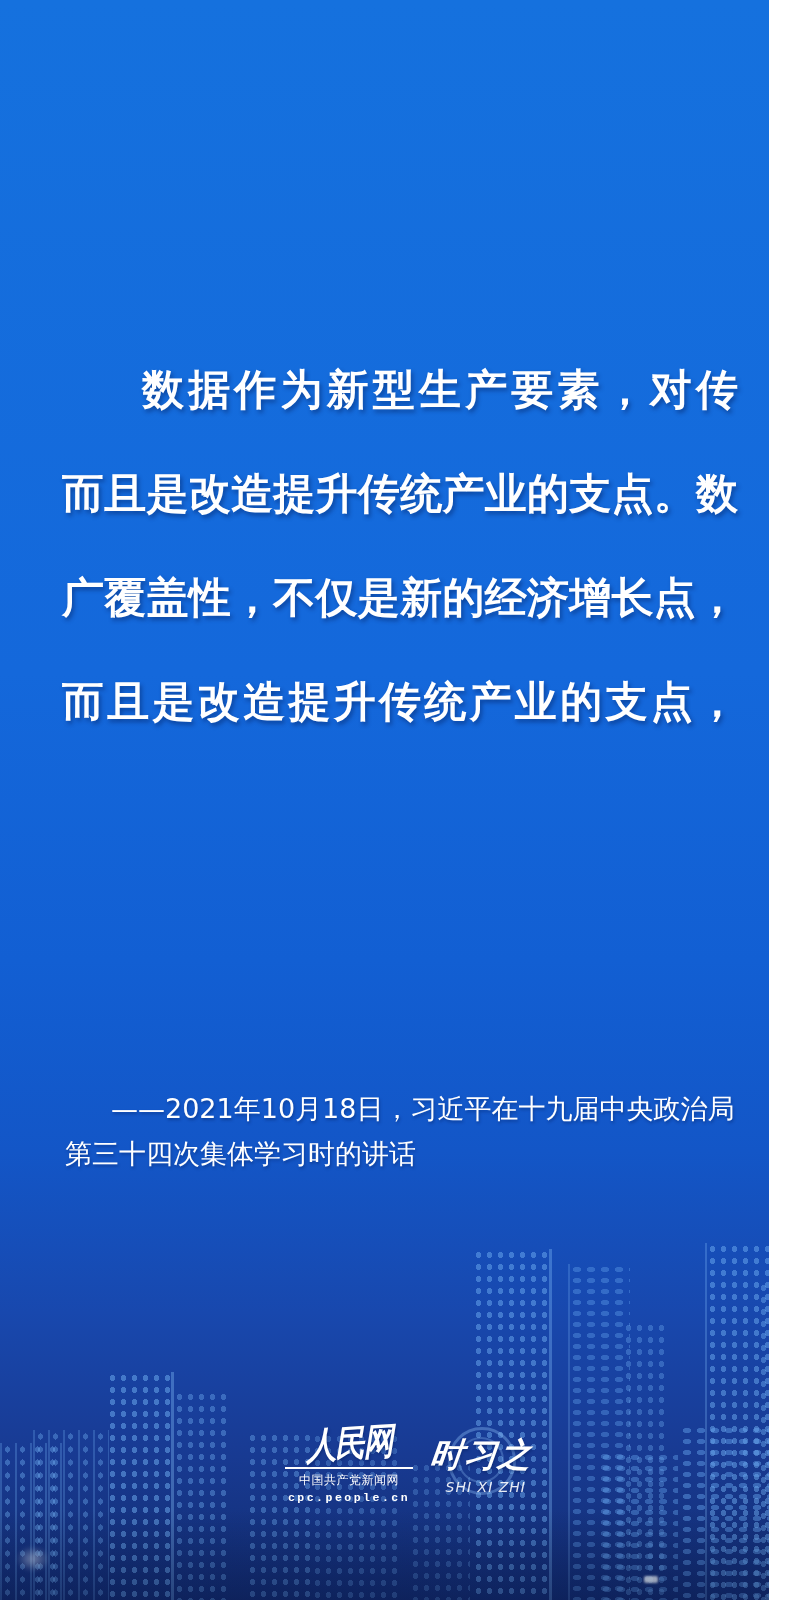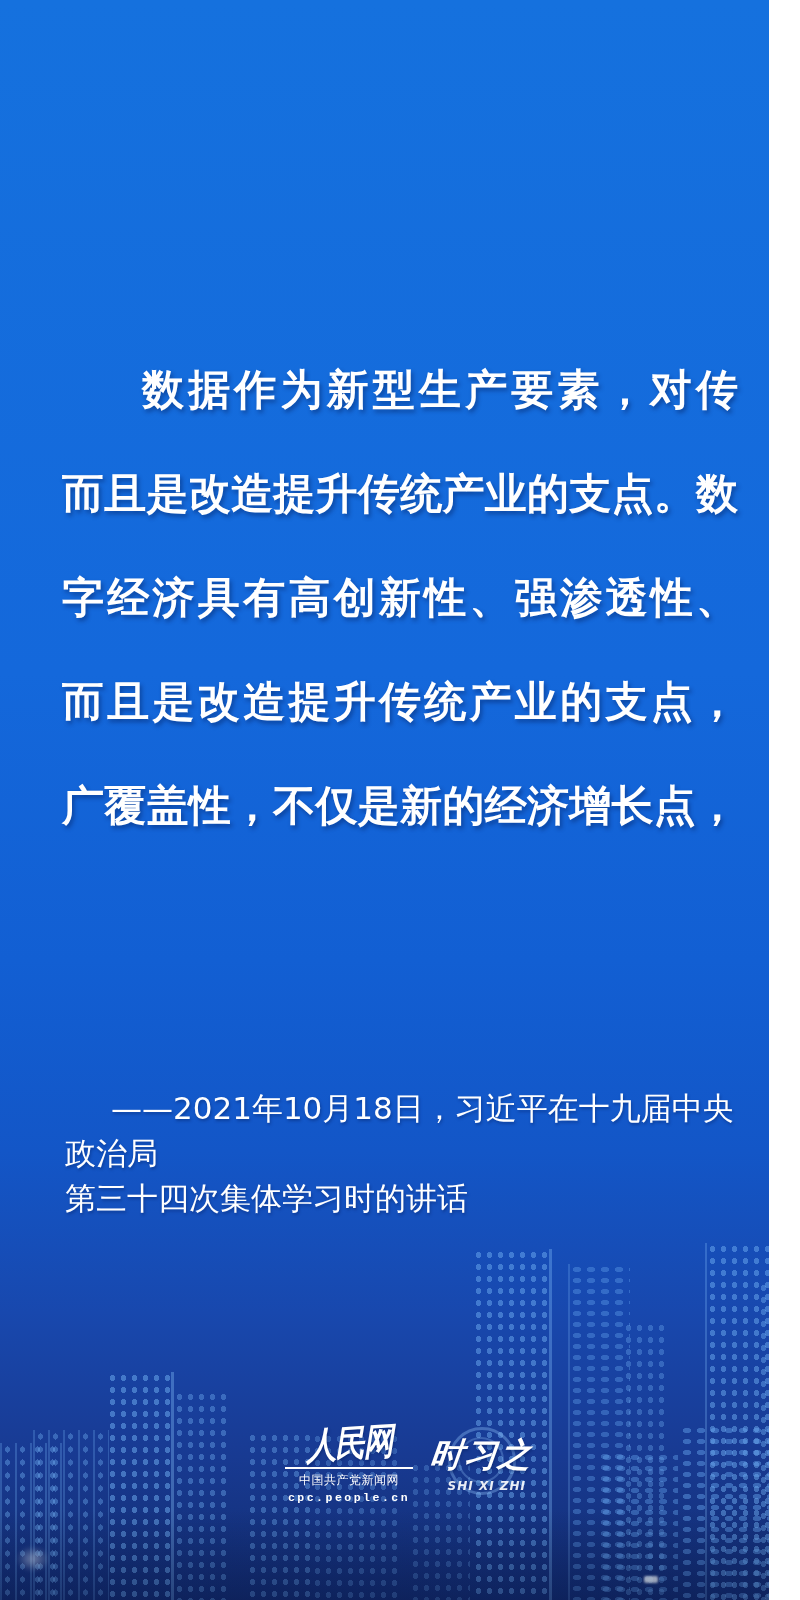--- a/index.html
+++ b/index.html
@@ -57,21 +57,21 @@
   .q-line{
     height:104px;line-height:104px;
     text-align:justify;text-align-last:justify;
     white-space:nowrap;
   }
   .q-line.first{text-indent:80px;}
   .q-line.last{text-align-last:left;}
   
   .attribution{
     position:absolute;left:65px;top:1086px;width:676px;
-    color:#ffffff;font-size:31px;font-weight:400;line-height:45px;
+    color:#ffffff;font-size:27px;font-weight:400;line-height:45px;
     text-shadow:1px 2px 3px rgba(0,26,86,0.4);
   }
   .attr-line.first{text-indent:46px;}
   
   .footer{position:absolute;left:0;top:1425px;width:800px;height:90px;z-index:5;}
   .pd-block{
     position:absolute;left:285px;top:0;width:128px;
     color:#ffffff;text-align:center;
   }
   .pd-script{
@@ -91,21 +91,21 @@
   .sxz-ring-inner{
     position:absolute;left:28px;top:4px;width:42px;height:42px;border-radius:50%;
     border:2px solid rgba(150,200,255,0.28);
   }
   .sxz-text{
     position:relative;font-size:33px;font-weight:700;font-style:italic;
     transform:skewX(-6deg);letter-spacing:1px;white-space:nowrap;
     text-shadow:1px 2px 3px rgba(0,26,86,0.4);
   }
   .sxz-sub{
-    position:relative;font-size:12px;font-weight:700;font-style:italic;
+    position:relative;font-size:14px;font-weight:400;font-style:italic;
     letter-spacing:1px;text-align:right;width:96px;margin-top:1px;
     color:rgba(255,255,255,0.9);
   }
 </style>
 </head>
 <body>
 
 <div id="poster">
 
   <div class="building win-cols" style="left:0px;top:1443px;width:62px;opacity:.85;"></div>
@@ -122,23 +122,22 @@
   <div class="building win-dots edge-l" style="left:705px;top:1243px;width:76px;opacity:.85;"></div>
   <div class="building win-dots" style="left:758px;top:1282px;width:42px;opacity:.75;"></div>
   <div class="building win-dash" style="left:680px;top:1425px;width:120px;opacity:.85;"></div>
   <div class="glow"></div>
   <div class="spark"></div>
   <div class="vignette"></div>
 
   <div class="quote">
     <div class="q-line first">数据作为新型生产要素，对传</div>
     <div class="q-line">而且是改造提升传统产业的支点。数</div>
-    <div class="q-line">字经济具有高创新性、强渗透性、</div>
+    <div class="q-line">广覆盖性，不仅是新的经济增长点，</div>
     <div class="q-line">而且是改造提升传统产业的支点，</div>
-    <div class="q-line">广覆盖性，不仅是新的经济增长点，</div>
   </div>
 
   <div class="attribution">
     <div class="attr-line first">——2021年10月18日，习近平在十九届中央政治局</div>
     <div class="attr-line">第三十四次集体学习时的讲话</div>
   </div>
 
   <div class="footer">
     <div class="pd-block">
       <div class="pd-script">人民网</div>

